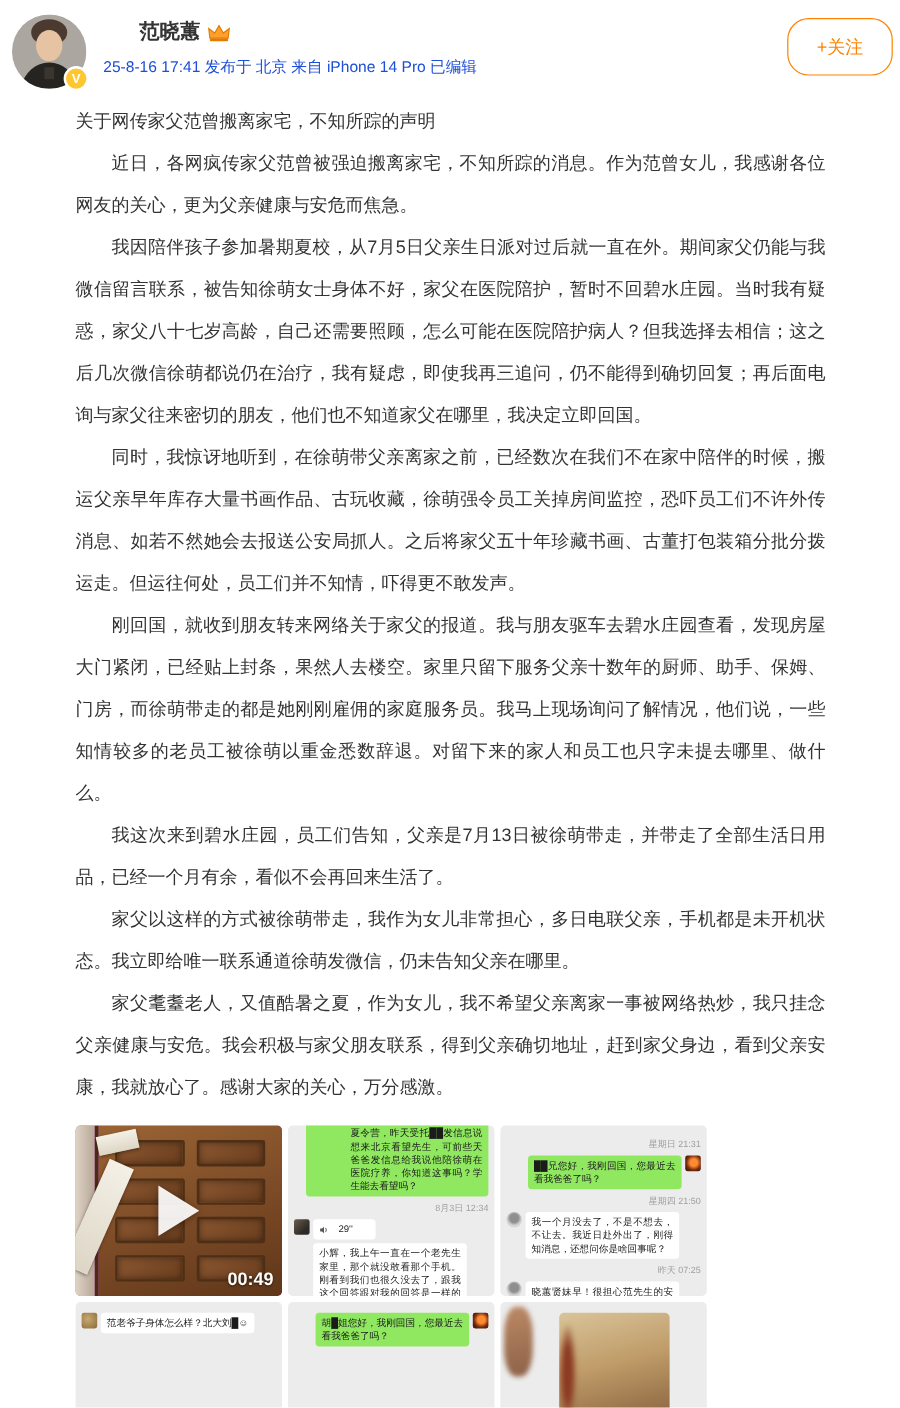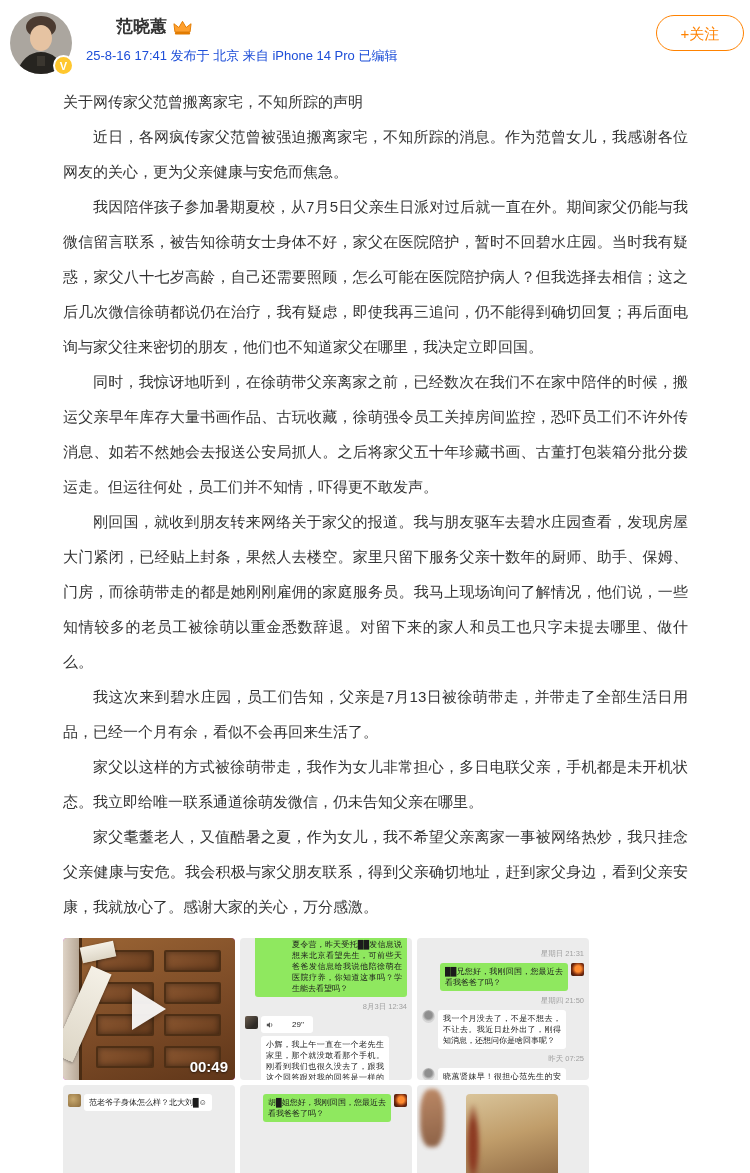--- a/index.html
+++ b/index.html
@@ -18,21 +18,21 @@
     position:absolute; right:-2px; bottom:-2px; width:21px; height:21px; border-radius:50%;
     background:#ffc72e; border:2px solid #fff; color:#fff; font-weight:bold; font-size:11px;
     display:flex; align-items:center; justify-content:center;
   }
   .user-info { margin-left:76px; padding-top:3px; }
   .name-row { display:flex; align-items:center; gap:6px; }
   .username { font-size:17px; font-weight:bold; color:#333; cursor:pointer;margin-left:30px; }
   .crown { display:inline-flex; margin-top:2px; }
   .meta { margin-top:9px; font-size:13px; color:#1d4ed8; }
   .follow-btn {
-    position:absolute; right:6px; top:15px; width:88px; height:36px;
+    position:absolute; right:6px; top:15px; width:88px; height:48px;
     border:1.5px solid #ff8200; border-radius:18px; background:#fff;
     color:#ff8200; font-size:15px; cursor:pointer; font-family:inherit; line-height:1;
   }
 
   
   .post-content { margin:6px 62px 0 63px; }
   .post-title, .para {
     margin:0; font-size:15px; line-height:35px; color:#333;
     text-align:justify; word-break:break-all;
   }
@@ -85,21 +85,21 @@
   .av-gray { background:radial-gradient(circle at 50% 40%,#8f8f8f 0 35%,#d6d6d6 60%); border-radius:7px; }
   .av-tan  { background:radial-gradient(circle at 40% 40%,#c8a96f,#8a6a3a); filter:blur(.6px); }
   .av-fire { background:radial-gradient(circle at 55% 45%,#ff8a2f 0 30%,#7a2c10 60%,#1d0d06 100%); }
   .b {
     padding:3px 5px; border-radius:3px; font-size:8px; line-height:11px; color:#1b1b1b;
     max-width:128px; word-break:break-all; text-align:justify;
   }
   .b.green { background:#8fe85f; }
   .b.white { background:#ffffff; }
   .row.cut .b.green { max-width:152px;padding-left:37px; }
-  .b.voice { display:flex; align-items:center; gap:18px; width:52px; }
+  .b.voice { display:flex; align-items:center; gap:8px; width:52px; }
 
   
   .vcard {
     position:relative; width:92px; height:126px; border-radius:4px; overflow:hidden;
     background:linear-gradient(165deg,#d9c49a 0%,#c09d6a 35%,#8a6440 75%,#6d4a2c 100%);
   }
   .vcard::before {
     content:""; position:absolute; left:0; top:10px; width:14px; height:80px;
     background:radial-gradient(ellipse,#8c3a22 0 40%,transparent 75%); filter:blur(2px);
   }

